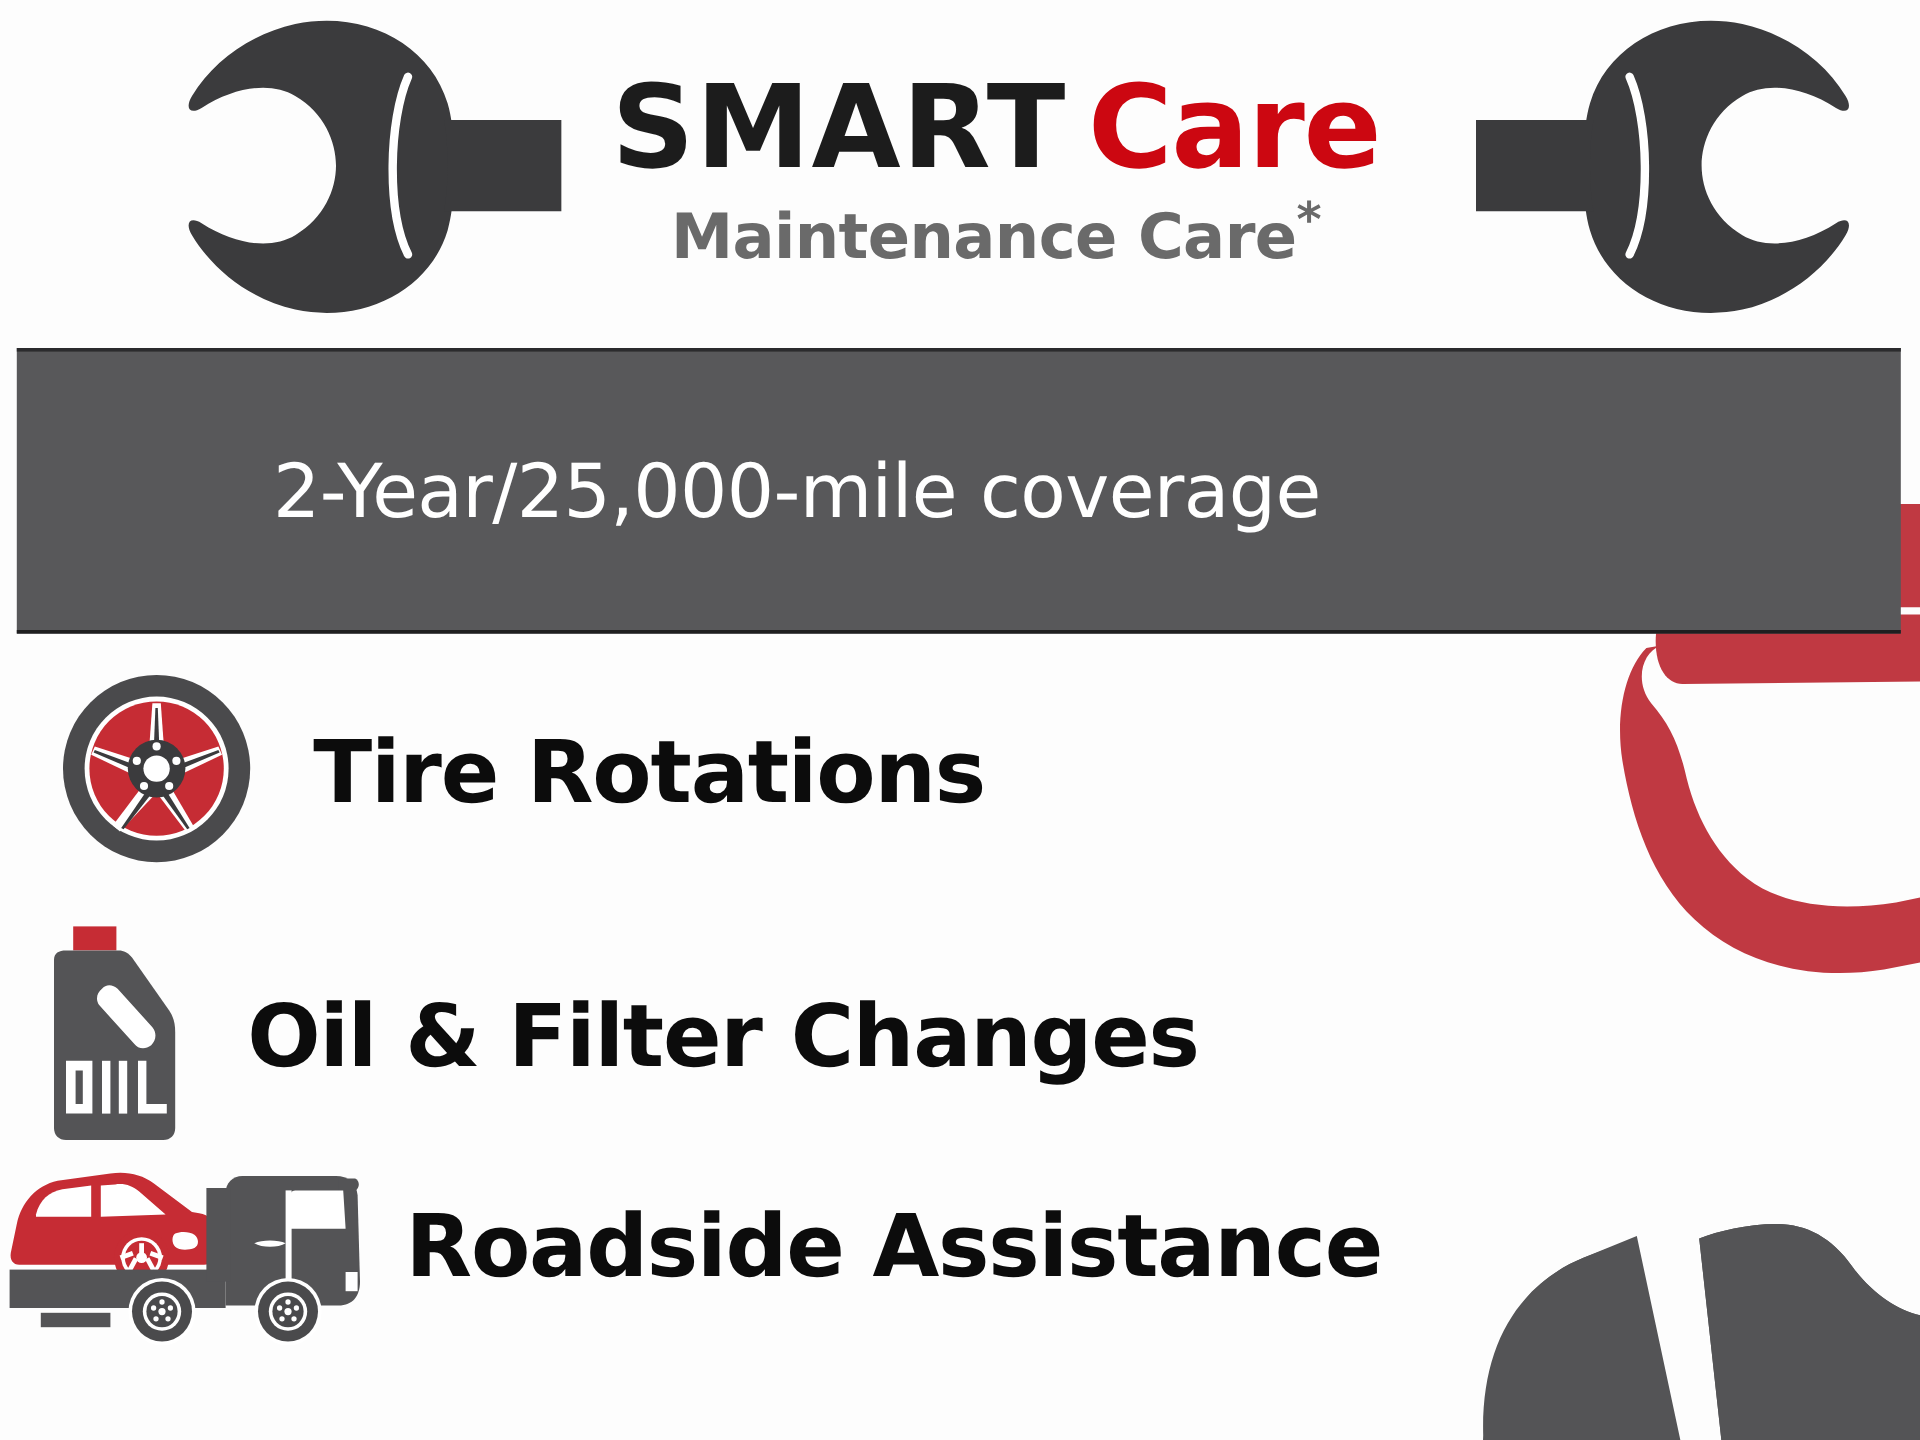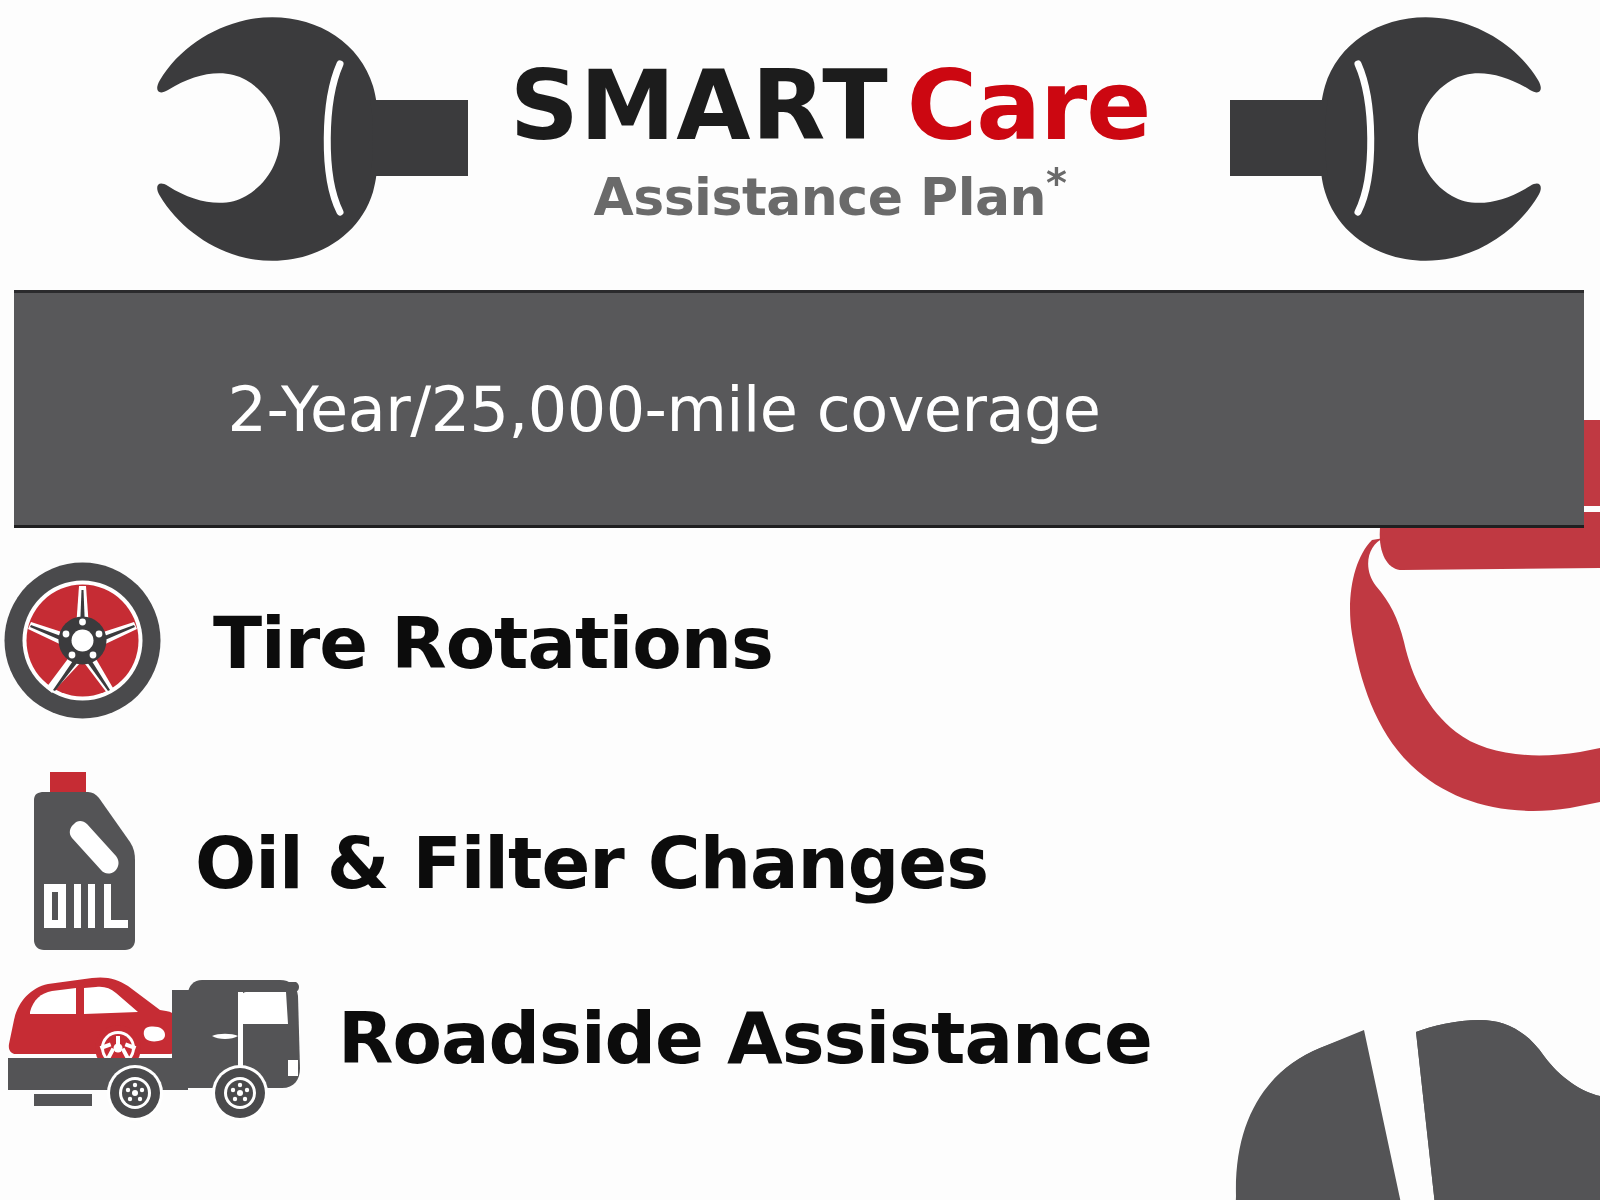--- a/index.html
+++ b/index.html
@@ -127,22 +127,22 @@
     left: 0;
     top: 548px;
     width: 1200px;
     z-index: 3;
   }
   .feature {
     position: absolute;
     display: flex;
     align-items: center;
   }
-  .feature-1 { left: 0px;  top: 10px;  }
-  .feature-2 { left: 0px;  top: 220px; }
+  .feature-1 { left: 0px;  top: 10px; padding-left: 48px;  }
+  .feature-2 { left: 11px;  top: 220px; }
   .feature-3 { left: 0px;  top: 400px; }
 
   .feature-icon {
     flex: 0 0 auto;
     display: block;
   }
   .feature-label {
     font-family: "DejaVu Sans", sans-serif;
     font-weight: bold;
     font-size: 72px;
@@ -182,21 +182,21 @@
         <path d="M252 92 L 350 92 L 350 168 L 252 168
                  C 256 148, 256 112, 252 92 Z" fill="#3b3b3d"></path>
         <path d="M222 56 C 206 92, 204 168, 222 204" fill="none" stroke="#ffffff" stroke-width="7" stroke-linecap="round"></path>
       </svg>
     </div>
 
     <div class="logo-text-block">
       <div class="logo-main">
         <span class="logo-smart">SMART</span><span class="logo-care">Care</span>
       </div>
-      <div class="logo-sub"><span>Assistance Plan</span><span class="asterisk">*</span></div>
+      <div class="logo-sub"><span>Maintenance Care</span><span class="asterisk">*</span></div>
     </div>
 
     <div class="wrench wrench-right">
       <svg width="350" height="260" viewBox="0 0 350 260" xmlns="http://www.w3.org/2000/svg" style="transform:scaleX(-1)">
         <path d="M128 12 C 185 0, 240 28, 255 78 C 262 102, 258 120, 262 130
                  C 258 142, 262 160, 255 184 C 240 234, 185 262, 128 250
                  C 92 242, 60 218, 42 188 C 36 178, 40 172, 50 178
                  C 78 196, 108 200, 128 188 C 152 174, 162 150, 162 130
                  C 162 110, 152 86, 128 72 C 108 60, 78 64, 50 82
                  C 40 88, 36 82, 42 72 C 60 42, 92 20, 128 12 Z" fill="#3b3b3d"></path>

